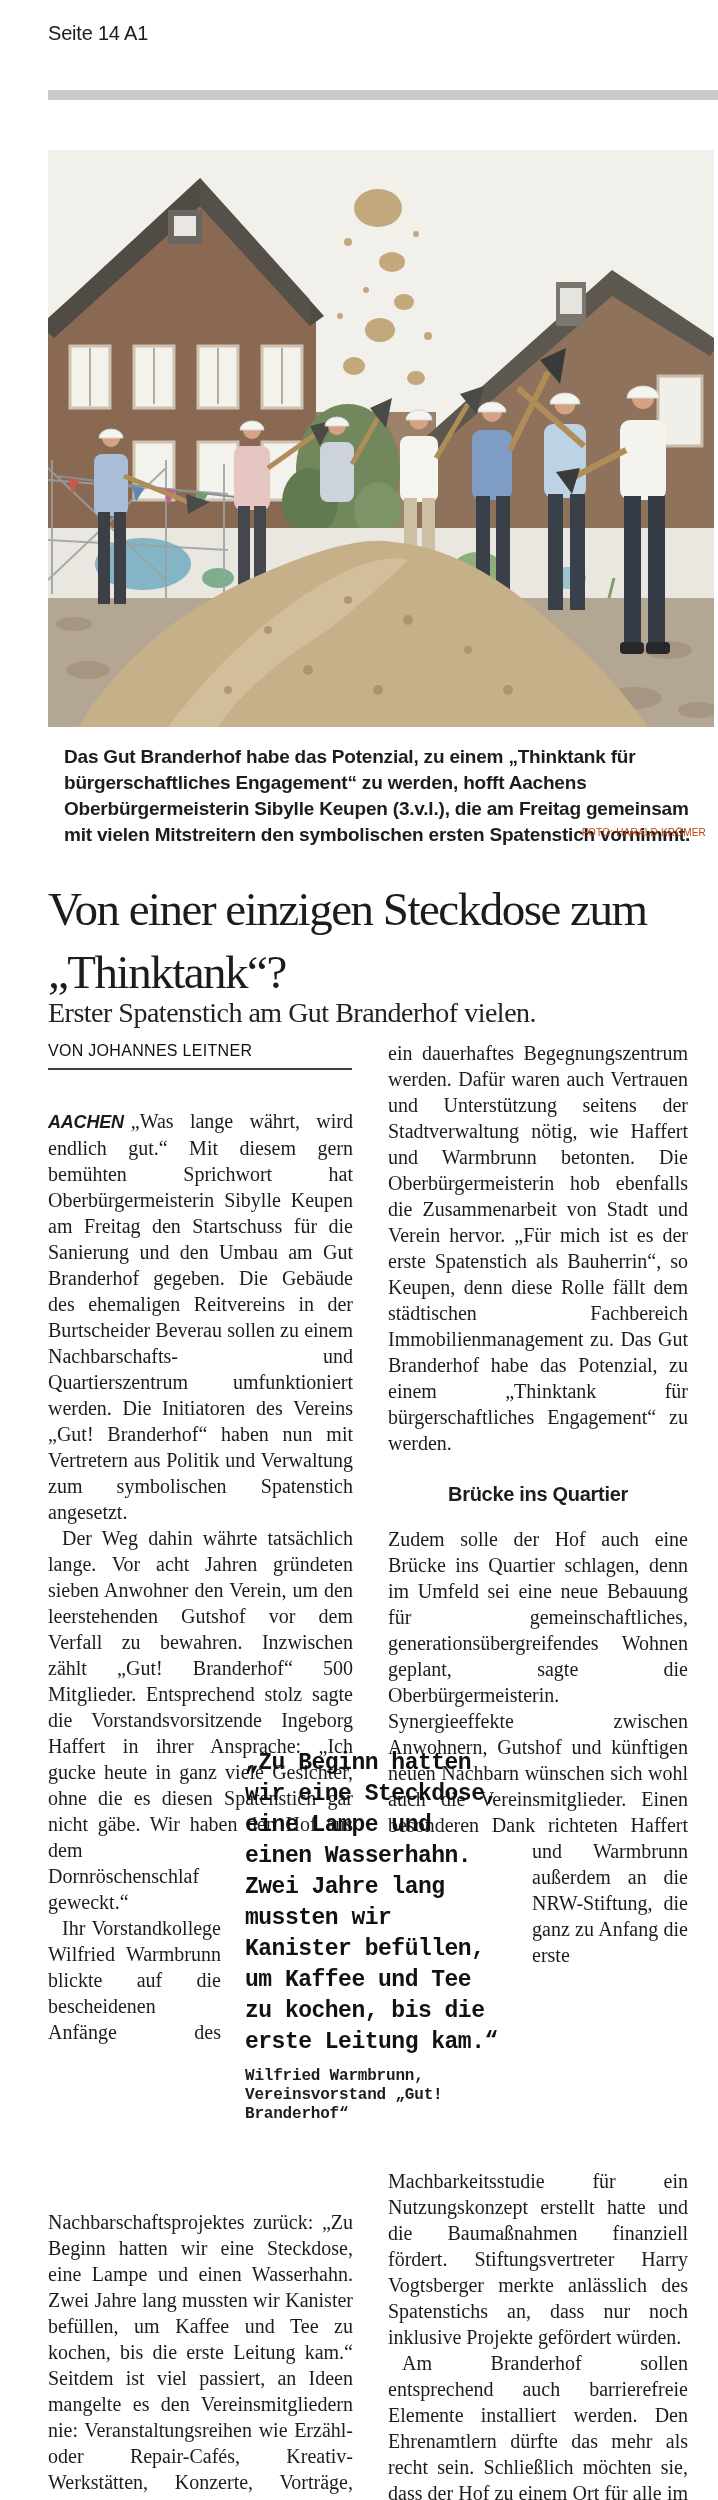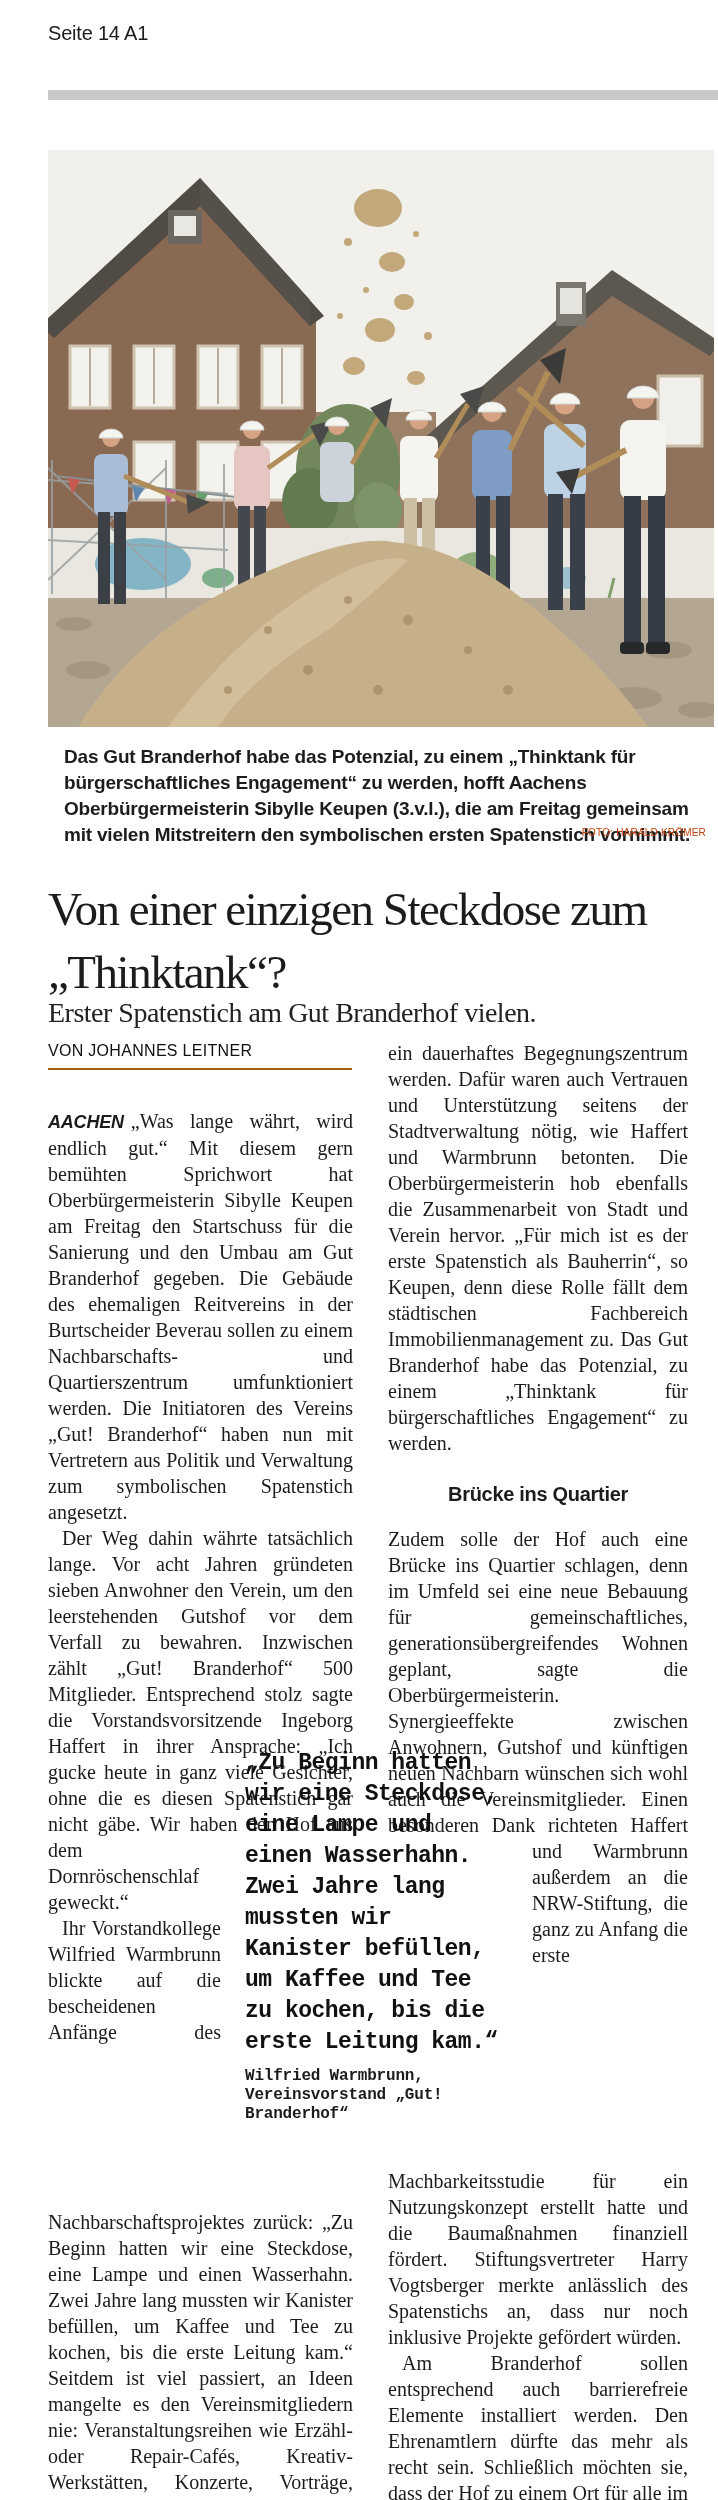--- a/index.html
+++ b/index.html
@@ -11,21 +11,21 @@
   #top-bar{left:48px;top:90px;width:670px;height:10px;background:#c9c9c9;}
 
   #photo{left:48px;top:150px;width:666px;height:577px;overflow:hidden;background:#f1efe9;}
 
   #caption{left:48px;top:744px;width:642px;font-weight:700;font-size:19px;line-height:26px;letter-spacing:-0.2px;text-align:left;margin-left:16px;}
   #photo-credit{position:absolute;right:0;bottom:2px;font-weight:400;font-size:10px;letter-spacing:0.2px;color:#c2410c;}
 
   #headline{left:48px;top:878px;width:655px;font-size:47px;line-height:63px;letter-spacing:-1.5px;font-weight:500;margin:0;}
   #subheadline{left:48px;top:996px;width:640px;font-size:28px;line-height:34px;letter-spacing:-0.5px;font-weight:400;color:#222;}
 
-  #byline{left:48px;top:1042px;width:304px;font-size:16px;letter-spacing:0.3px;color:#111;border-bottom:2px solid #a16207;padding-bottom:8px;}
+  #byline{left:48px;top:1042px;width:304px;font-size:16px;letter-spacing:0.3px;color:#111;border-bottom:2px solid #404040;padding-bottom:8px;}
 
   .col p{margin:0;text-align:justify;font-size:20px;line-height:26px;}
   .col{hyphens:auto;-webkit-hyphens:auto;}
   #left-col{left:48px;top:1108px;width:305px;}
   #right-col{left:388px;top:1040px;width:300px;}
   .indent{text-indent:14px;}
   .lead-in{font-family:"Liberation Sans","DejaVu Sans",sans-serif;font-weight:700;font-size:18px;letter-spacing:-0.2px;margin-right:7px;font-style:italic;}
   .subheading{font-family:"Liberation Sans","DejaVu Sans",sans-serif;font-weight:700;font-size:20px;line-height:24px;letter-spacing:-0.3px;margin:28px 0 22px 0;text-align:center;}
   #right-col .subheading{margin:26px 0 20px 0;}
 

